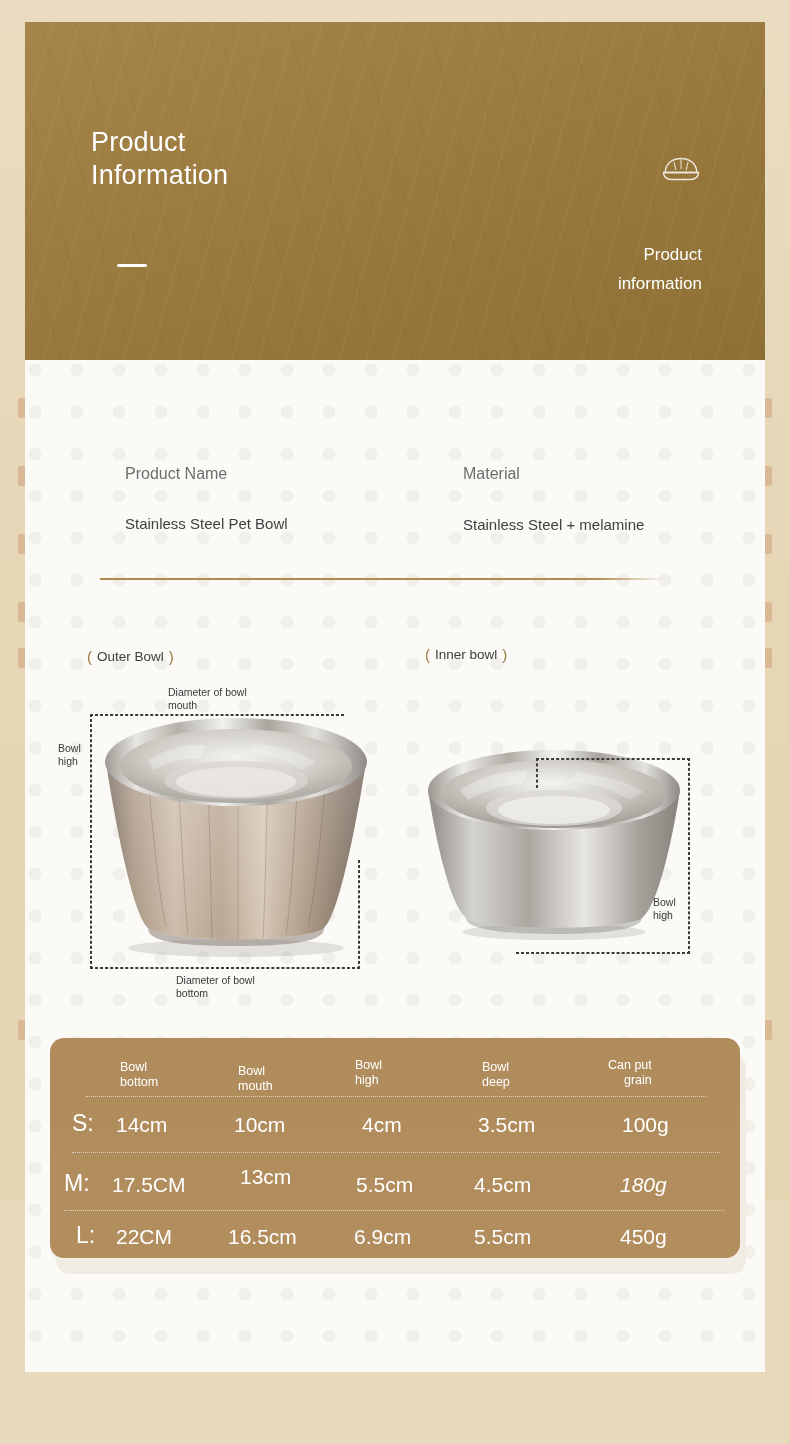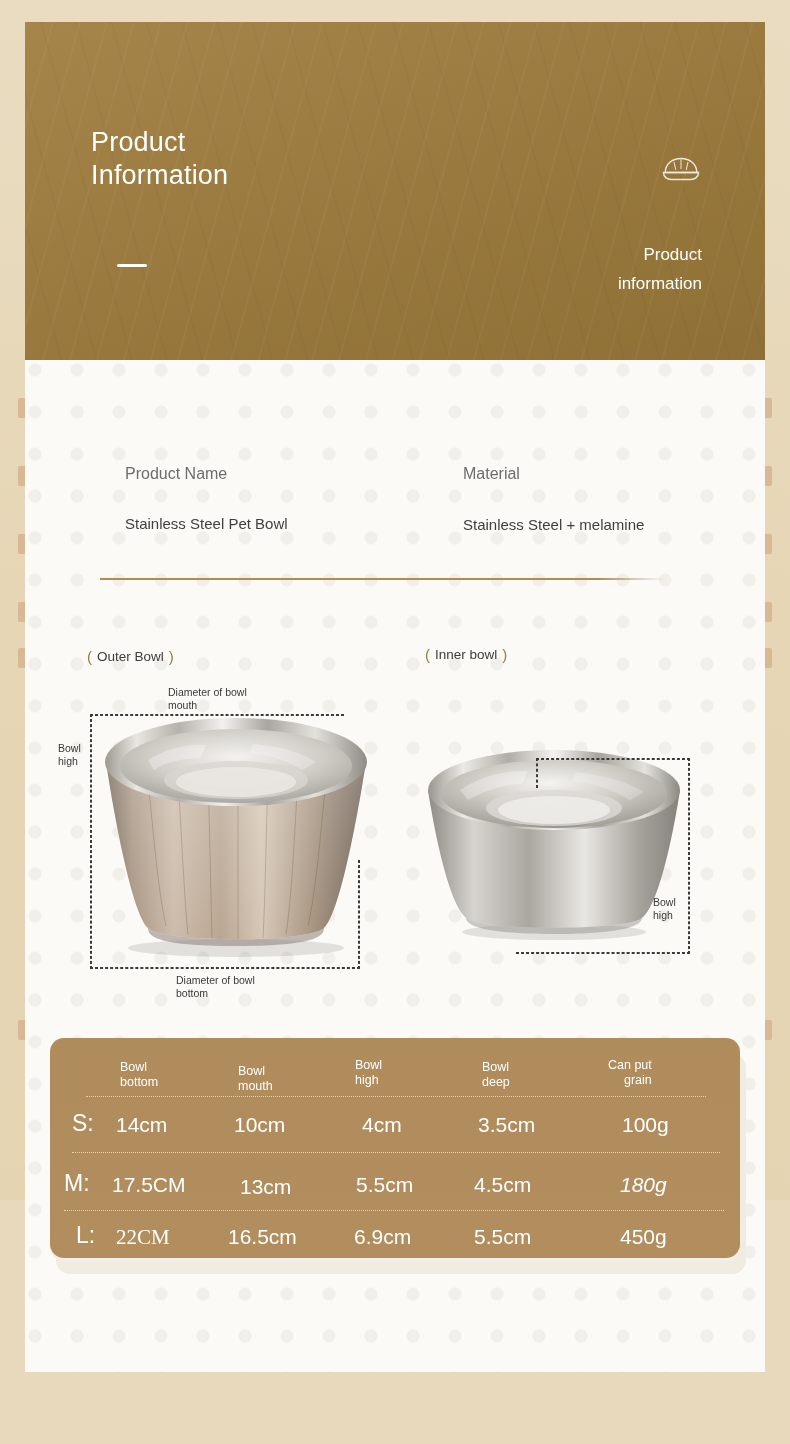--- a/index.html
+++ b/index.html
@@ -368,26 +368,26 @@
 
     <div class="size-lbl" style="left:22px; top:72px;">S:</div>
     <div class="td" style="left:66px;  top:74px;">14cm</div>
     <div class="td" style="left:184px; top:74px;">10cm</div>
     <div class="td" style="left:312px; top:74px;">4cm</div>
     <div class="td" style="left:428px; top:74px;">3.5cm</div>
     <div class="td" style="left:572px; top:74px;">100g</div>
 
     <div class="size-lbl" style="left:14px; top:132px;">M:</div>
     <div class="td" style="left:62px;  top:134px;">17.5CM</div>
-    <div class="td" style="left:190px; top:136px;">13cm</div>
+    <div class="td" style="left:190px; top:126px;">13cm</div>
     <div class="td" style="left:306px; top:134px;">5.5cm</div>
     <div class="td" style="left:424px; top:134px;">4.5cm</div>
     <div class="td" style="left:570px; top:134px;font-style:italic;">180g</div>
 
     <div class="size-lbl" style="left:26px; top:184px;">L:</div>
-    <div class="td" style="left:66px;  top:186px;font-family:Liberation Serif, serif;">22CM</div>
+    <div class="td" style="left:66px;  top:186px;">22CM</div>
     <div class="td" style="left:178px; top:186px;">16.5cm</div>
     <div class="td" style="left:304px; top:186px;">6.9cm</div>
     <div class="td" style="left:424px; top:186px;">5.5cm</div>
     <div class="td" style="left:570px; top:186px;">450g</div>
   </div>
 
 </div>
 
 </body></html>

